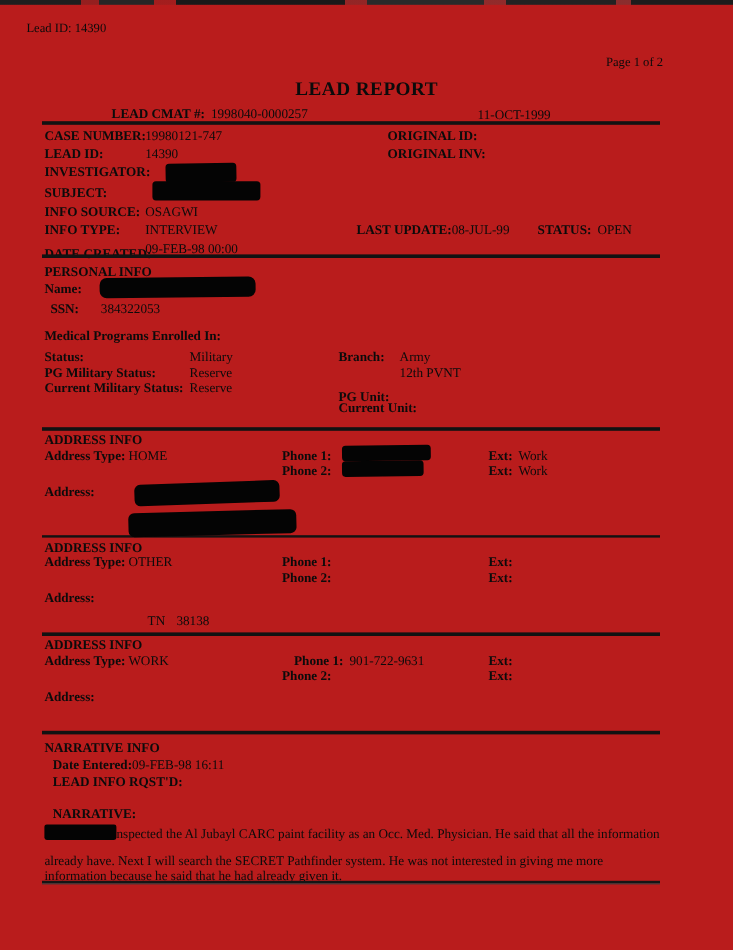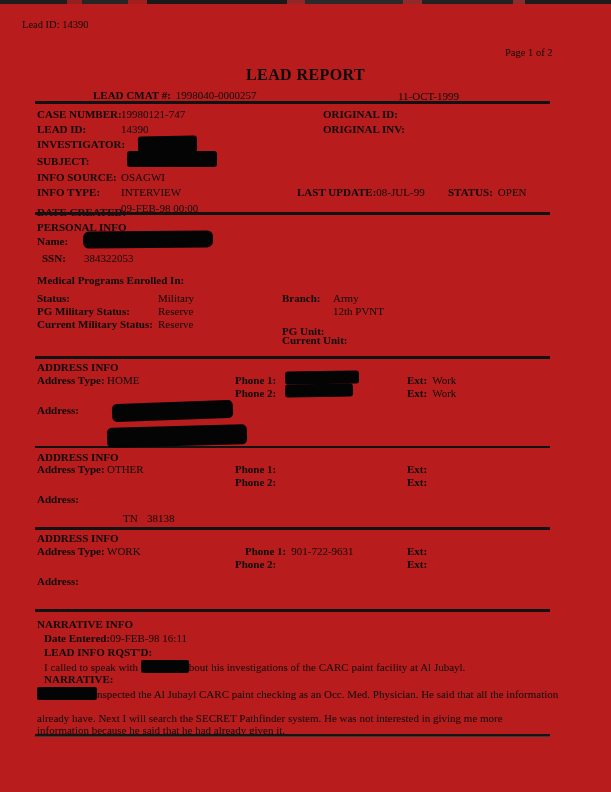--- a/index.html
+++ b/index.html
@@ -151,26 +151,23 @@
   <div class="t b" style="left:407px; top:558px;">Ext:</div>
   <div class="t b" style="left:37px; top:575px;">Address:</div>
 
   <div class="rule" style="top:609px; height:3px;"></div>
 
   <div class="t b" style="left:37px; top:618px;">NARRATIVE INFO</div>
   <div class="t" style="left:44px; top:632px;">
     <span class="b">Date Entered:</span><span>09-FEB-98 16:11</span>
   </div>
   <div class="t b" style="left:44px; top:646px;">LEAD INFO RQST'D:</div>
-  <div class="t" style="left:44px; top:660px;">
-    <span>I called to speak with </span><span class="redact-inline" style="width:48px; height:13px;"></span><span>bout his investigations of the CARC paint facility at Al Jubayl.</span>
-  </div>
   <div class="t b" style="left:44px; top:673px;">NARRATIVE:</div>
 
   <div class="t" style="left:37px; top:687px;">
-    <span class="redact-inline" style="width:60px; height:13px;"></span><span>nspected the Al Jubayl CARC paint checking as an Occ. Med. Physician.  He said that all the information</span>
+    <span class="redact-inline" style="width:60px; height:13px;"></span><span>nspected the Al Jubayl CARC paint facility as an Occ. Med. Physician.  He said that all the information</span>
   </div>
   <div class="t" style="left:37px; top:724px;">information because he said that he had already given it.</div>
   <div class="t" style="left:37px; top:712px;">already have.  Next I will search the SECRET Pathfinder system.  He was not interested in giving me more</div>
 
   <div class="rule-double" style="top:734px;"></div>
 
 </div>
 
 </body></html>

